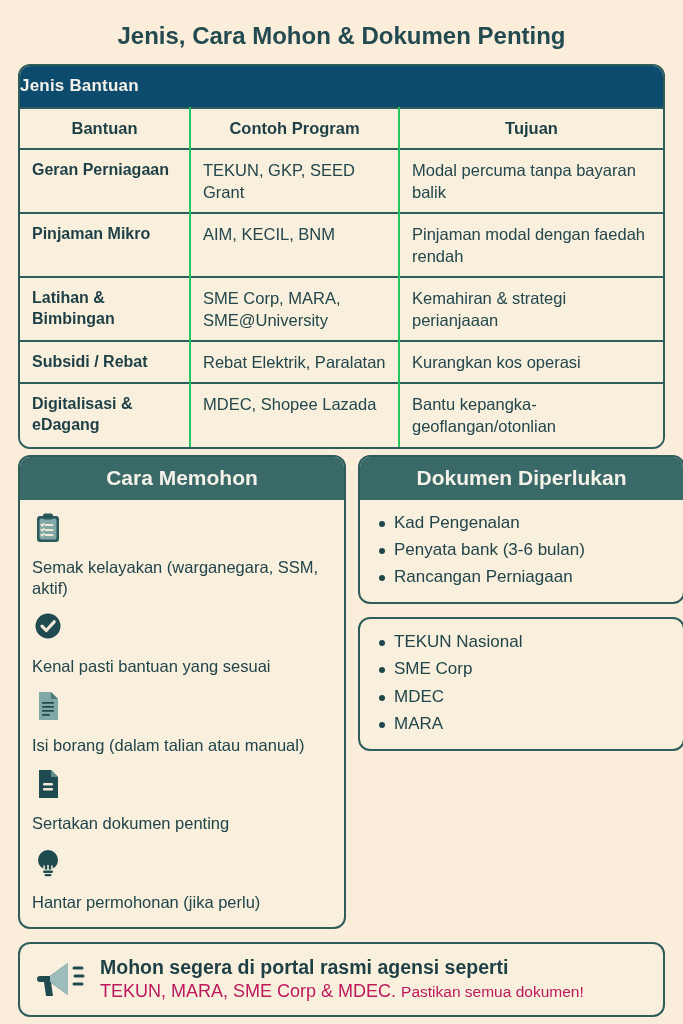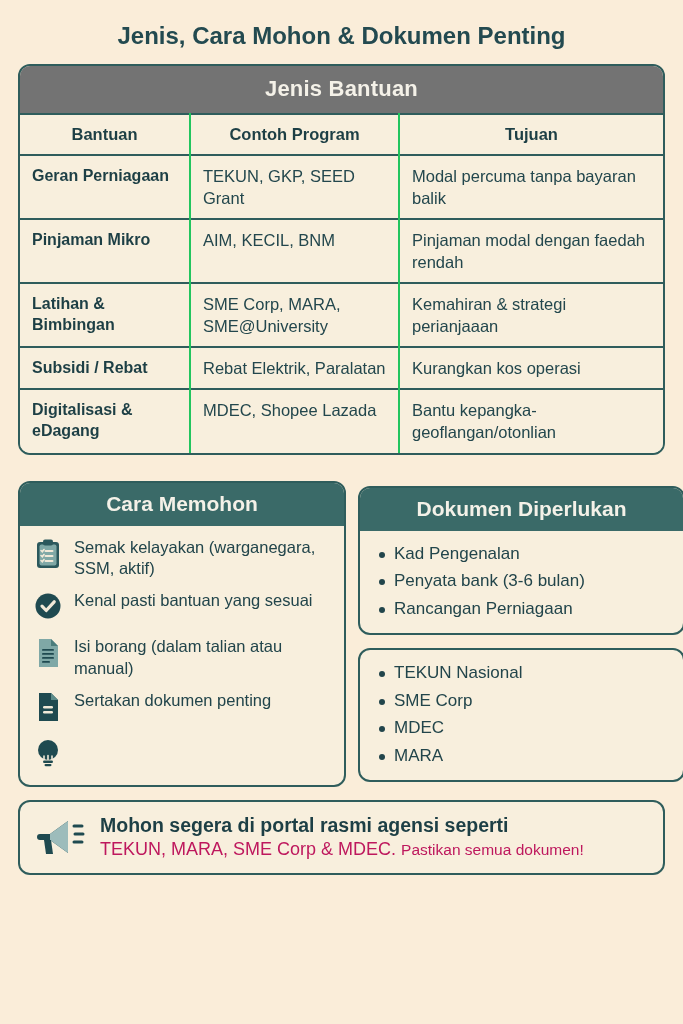--- a/index.html
+++ b/index.html
@@ -46,25 +46,24 @@
 
   
   .table-card {
     margin-top: 14px;
     border: 2px solid #2f5d5c;
     border-radius: 12px;
     overflow: hidden;
     background: #f8efdd;
   }
   .table-card-head {
-    background: #737373;
+    background: #0c4a6e;
     color: #f4f1e8;
-    font-size: 22px;
-    font-weight: bold;
-    text-align: center;
+    font-size: 17px;
+    font-weight: bold;
     padding: 10px 0 11px;
     letter-spacing: 0.2px;
   }
   table.jenis {
     width: 100%;
     border-collapse: collapse;
     table-layout: fixed;
   }
   table.jenis th,
   table.jenis td {
@@ -100,22 +99,22 @@
     font-size: 16.5px;
     font-weight: normal;
     color: #23474d;
     line-height: 1.34;
   }
 
   
   .cols {
     display: flex;
     gap: 12px;
-    margin-top: 26px;
-    align-items: center;
+    margin-top: 6px;
+    align-items: flex-start;
   }
   .col-left { width: 328px; flex: none; }
   .col-right { width: 327px; flex: none; }
 
   .card {
     border: 2px solid #2f5d5c;
     border-radius: 12px;
     overflow: hidden;
     background: #f8efdd;
   }
@@ -130,20 +129,21 @@
   }
   .card-body { padding: 10px 12px 12px 12px; }
 
   
   .steps { list-style: none; margin: 0; padding: 0; }
   .step {
     display: flex;
     align-items: flex-start;
     gap: 10px;
     margin-bottom: 10px;
+    flex-direction: column;
   }
   .step:last-child { margin-bottom: 2px; }
   .step-icon {
     flex: none;
     width: 32px;
     height: 34px;
     display: flex;
     align-items: flex-start;
     justify-content: center;
     padding-top: 2px;
@@ -327,20 +327,21 @@
             <li class="step">
               <span class="step-icon">
                 <svg width="28" height="32" viewBox="0 0 28 32">
                   <circle cx="14" cy="13" r="10" fill="#1f4a50"></circle>
                   <path d="M7 14 a7 7 0 0 0 14 0 Z" fill="#1f4a50"></path>
                   <path d="M10 19 v4 M14 18.5 v5 M18 19 v4" stroke="#f1e9d8" stroke-width="1.6" stroke-linecap="round"></path>
                   <rect x="9" y="23.5" width="10" height="2.4" rx="1.2" fill="#1f4a50"></rect>
                   <rect x="10.5" y="27" width="7" height="2.2" rx="1.1" fill="#1f4a50"></rect>
                 </svg>
               </span>
+              <span class="step-text">Hantar permohonan (jika perlu)</span>
             </li>
 
           </ul>
         </div>
       </div>
     </div>
 
     <div class="col-right">
 
       <div class="card">

